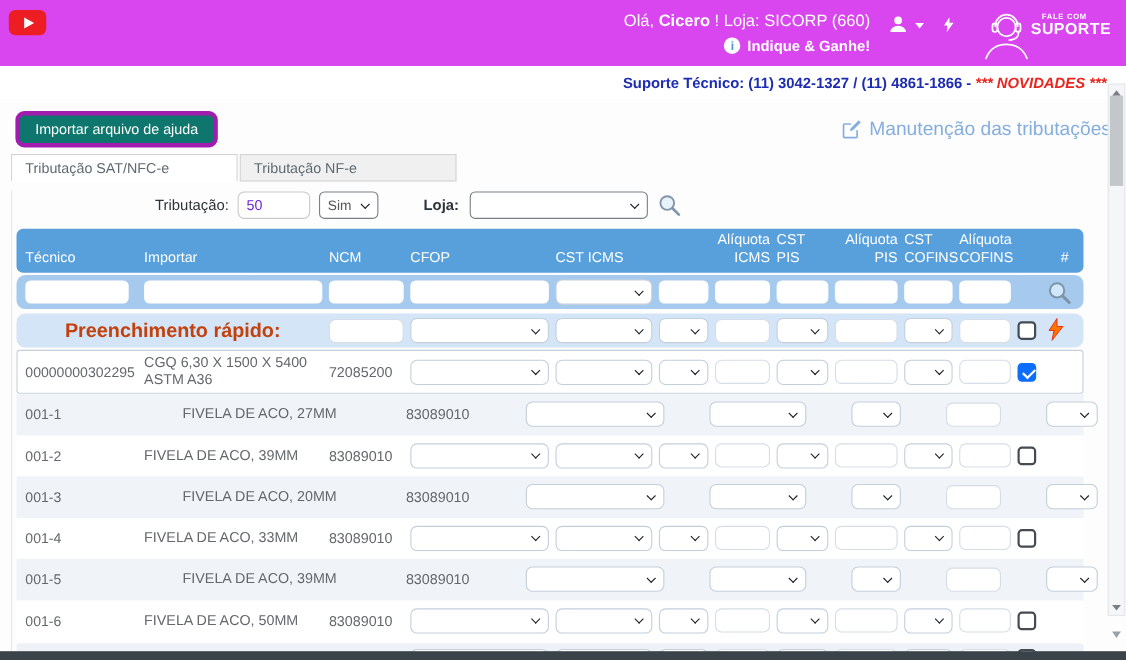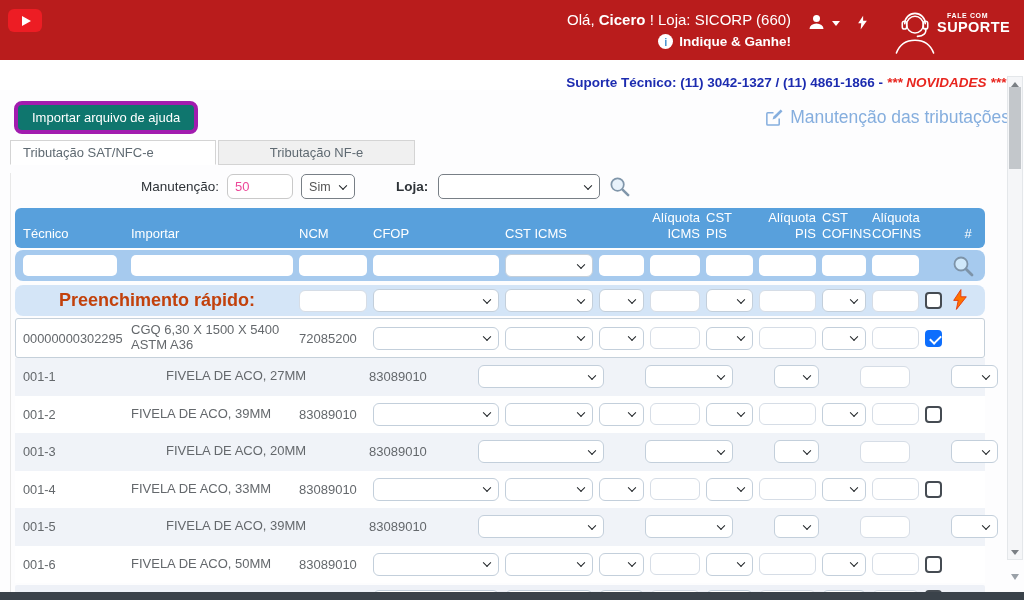--- a/index.html
+++ b/index.html
@@ -1,21 +1,21 @@
 <!DOCTYPE html>
 <html><head>
 <meta charset="utf-8">
 <style>
   * { margin:0; padding:0; box-sizing:border-box; }
   html,body { width:1024px; height:600px; overflow:hidden; background:#fff;
     font-family:"Liberation Sans", sans-serif; }
   .screen { position:relative; width:1024px; height:600px; background:#fdfdfe; }
 
   
-  .topbar { height:60px; background:#b91c1c; display:flex; justify-content:space-between;
+  .topbar { height:60px; background:#d946ef; display:flex; justify-content:space-between;
     align-items:flex-start; padding:8px 14px 0 8px; }
   .yt-btn { width:34px; height:23px; background:#ed1d24; border-radius:6px; margin-top:1px;
     display:flex; align-items:center; justify-content:center; cursor:pointer; }
   .yt-tri { width:0; height:0; border-left:9px solid #fff; border-top:5.5px solid transparent;
     border-bottom:5.5px solid transparent; margin-left:2px; }
   .topbar-right { display:flex; gap:15px; align-items:flex-start; }
   .tb-col { display:flex; flex-direction:column; align-items:flex-end; margin-top:3px; }
   .greeting { color:#fff; font-size:15px; }
   .greeting b { font-weight:700; }
   .indique { display:flex; align-items:center; gap:6px; color:#fff; font-weight:700;
@@ -27,43 +27,43 @@
   .caret-down { width:0; height:0; border-left:4.5px solid transparent; border-right:4.5px solid transparent;
     border-top:5px solid #fff; margin-top:2px; }
   .bolt-wrap { margin-top:3px; cursor:pointer; }
   .support-logo { display:flex; align-items:flex-start; cursor:pointer; margin-top:0; }
   .sup-text { display:flex; flex-direction:column; color:#fff; margin-left:-8px; margin-top:4px; }
   .sup-text .small { font-size:7px; font-weight:700; letter-spacing:.6px; padding-left:10px; }
   .sup-text .big { font-size:14.5px; font-weight:700; letter-spacing:.4px; }
 
   
   .support-line { height:30px; background:#fff; display:flex; justify-content:flex-end;
-    align-items:flex-end; padding-right:18px; font-size:13.5px; font-weight:700; }
+    align-items:center; padding-right:18px; font-size:13.5px; font-weight:700; }
   .sup-blue { color:#1d2cb0; white-space:pre; }
   .sup-red { color:#e8261f; font-style:italic; }
 
   
   main { padding:0 14px; position:relative; }
   .toolbar-row { display:flex; justify-content:space-between; align-items:center; margin-top:11px; }
   .import-btn { background:#0f766e; color:#fff; border:4px solid #a21caf; border-radius:8px;
     font-size:13px; padding:5px 14px; font-family:inherit; cursor:pointer; }
   .page-title { display:flex; align-items:center; gap:7px; color:#85aede; font-size:17.5px; }
 
   .tabs { display:flex; margin-top:6px; margin-left:-4px; }
   .tab { height:25px; font-size:13px; color:#5f6a72; padding:4px 12px; border:1px solid #d4d4d4;
     cursor:pointer; }
   .tab.active { background:#fff; border-bottom-color:#fff; width:206px; }
-  .tab.inactive { background:#f0f0f0; width:197px; margin-left:2px;text-align:center; }
+  .tab.inactive { background:#f0f0f0; width:197px; margin-left:2px; }
 
   .panel { border-left:1px solid #e8e8e8; margin-left:-4px; padding-left:4px; }
   .controls-row { display:flex; align-items:center; gap:8px; margin-left:126px; margin-top:8px;
     height:27px; font-size:13.5px; color:#2e3338; }
   .lbl-bold { font-weight:700; }
   .pg-input { width:66px; height:25px; border:1px solid #c9c9c9; border-radius:6px; padding:0 7px;
-    color:#ec4899; font-size:13px; font-family:inherit; }
+    color:#6d28d9; font-size:13px; font-family:inherit; }
   .ctl-sel { position:relative; height:25px; border:1px solid #787f86; border-radius:5px;
     background:#fff; font-size:12.5px; color:#555; display:flex; align-items:center;
     padding:0 20px 0 7px; cursor:pointer; }
   .ctl-sel.sim { width:54px; }
   .ctl-sel.order { width:162px; margin-left:2px; }
   .chev { position:absolute; right:8px; top:50%; width:6px; height:6px;
     border-right:1.8px solid #1d2124; border-bottom:1.8px solid #1d2124;
     transform:translateY(-70%) rotate(45deg); }
   .mag { cursor:pointer; display:flex; }
 
@@ -192,21 +192,21 @@
     </div>
 
     <div class="tabs">
       <div class="tab active">Tributação SAT/NFC-e</div>
       <div class="tab inactive">Tributação NF-e</div>
     </div>
 
     <div class="panel">
 
       <div class="controls-row">
-        <span>Manutenção:</span>
+        <span>Tributação:</span>
         <input class="pg-input" value="50" style="">
         <div class="ctl-sel sim">
           <span>Sim</span>
           <i class="chev"></i>
         </div>
         <span class="lbl-bold" style="margin-left:33px">Loja:</span>
         <div class="ctl-sel order">
           <span></span>
           <i class="chev"></i>
         </div>

